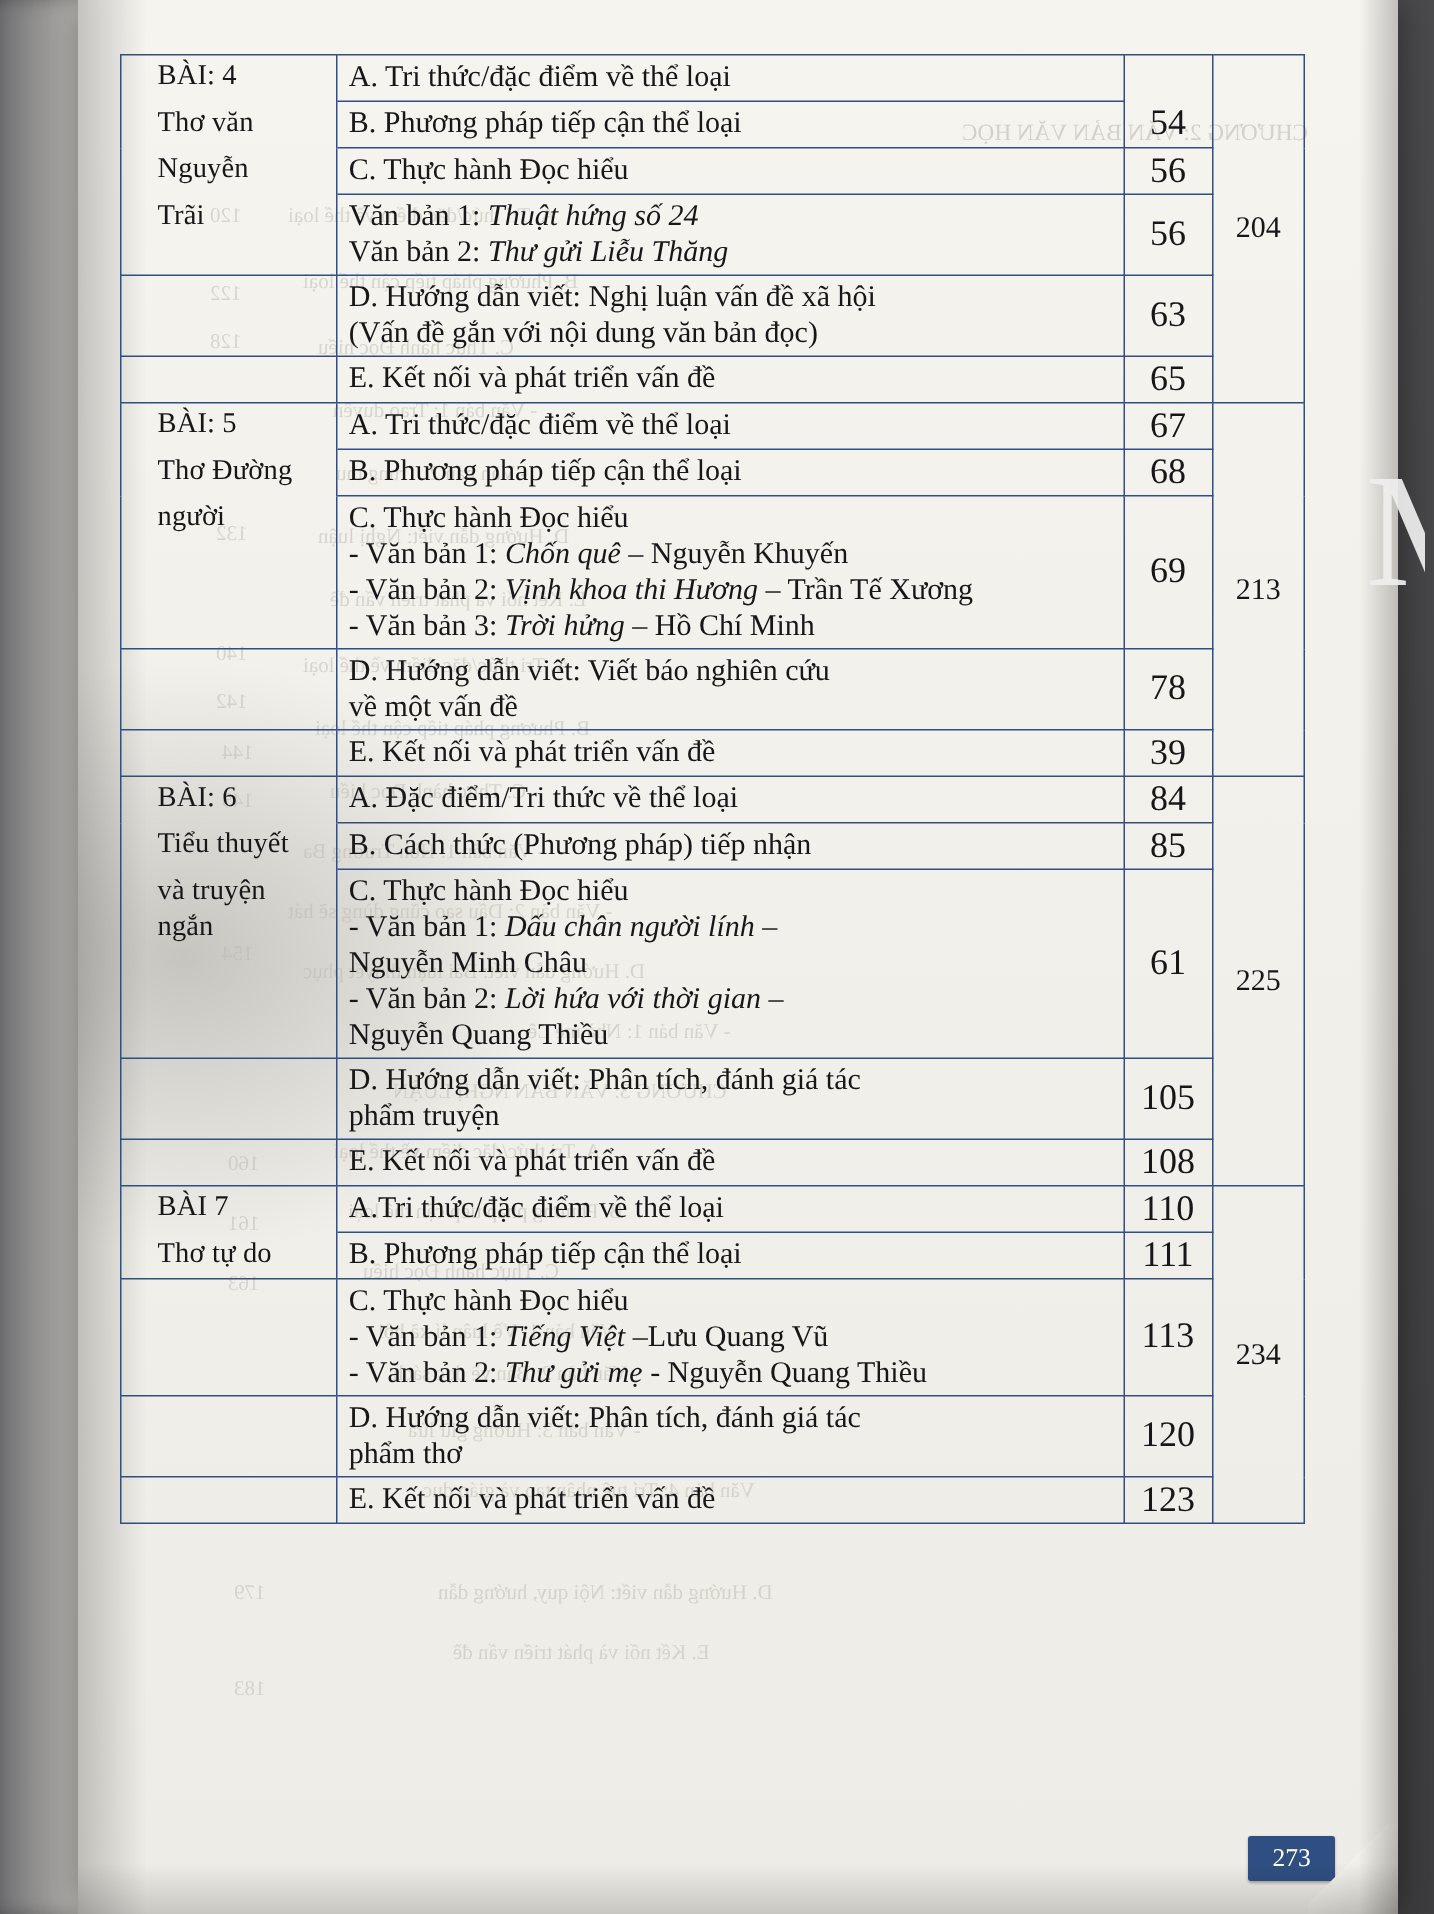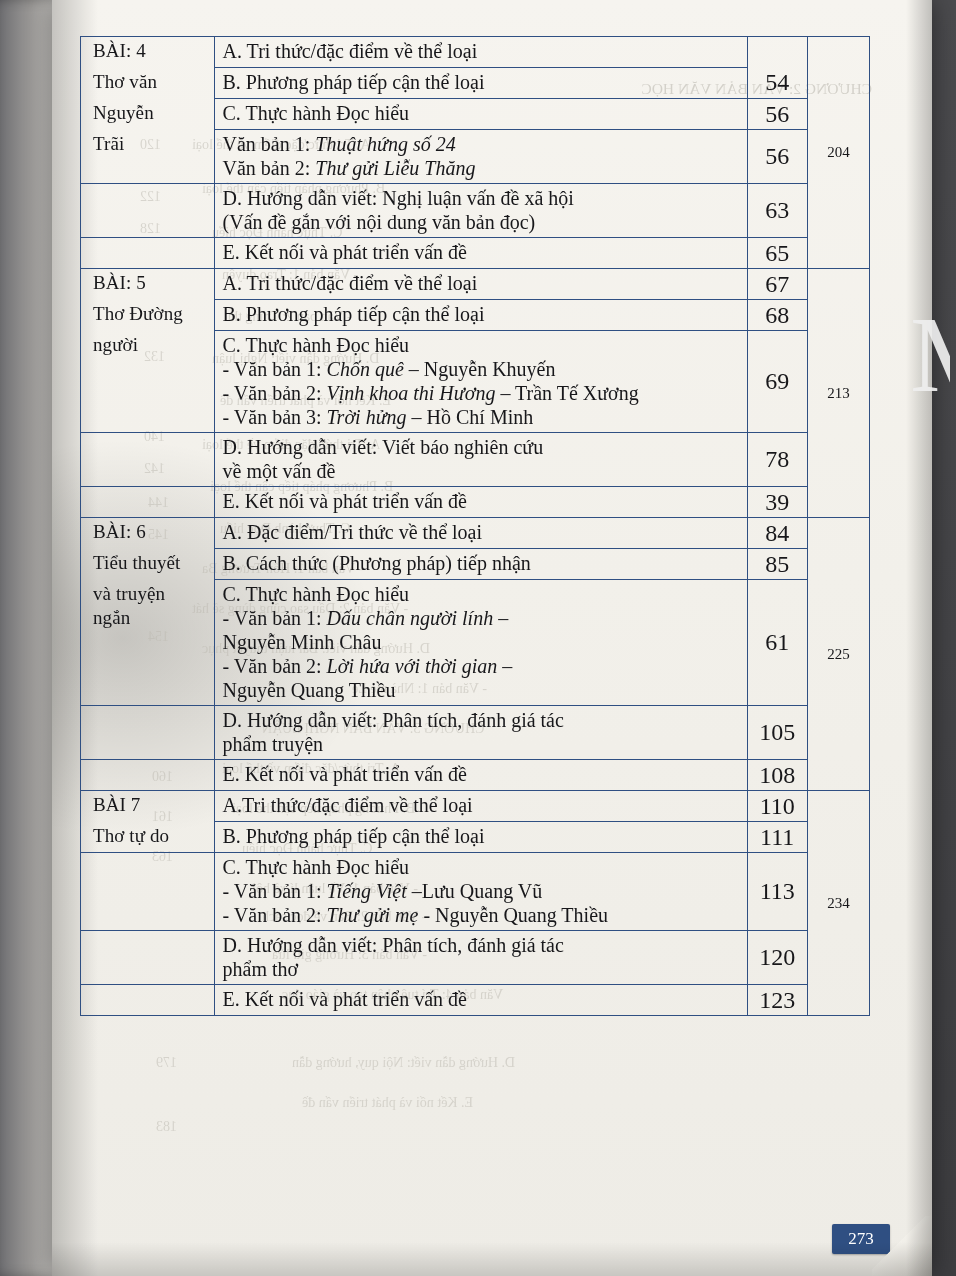--- a/index.html
+++ b/index.html
@@ -107,39 +107,39 @@
     padding: 2px 6px 3px 8px;
     vertical-align: top;
     color: #17171a;
     font-size: 19.5px;
     line-height: 25px;
   }
   .toc td.unit {
     width: 112px;
     font-size: 19px;
     line-height: 25.5px;
-    padding-left: 12px;
+    padding-left: 24px;
     letter-spacing: .1px;
   }
   .toc td.title {
     width: 508px;
     font-size: 20px;
   }
   .toc td.pg {
     width: 58px;
     text-align: center;
     vertical-align: middle;
     font-size: 24px;
     padding: 0;
   }
   .toc td.pg2 {
     width: 60px;
     text-align: center;
     vertical-align: middle;
-    font-size: 15px;
+    font-size: 20px;
     padding: 0;
   }
   .toc td.noborder-b { border-bottom: none; }
   .toc td.noborder-t { border-top: none; }
   em { font-style: italic; margin-top: 20px; }
   .lh-tight { line-height: 24px; display: block; }
   
   .page-num {
     position: absolute;
     right: 42px;

